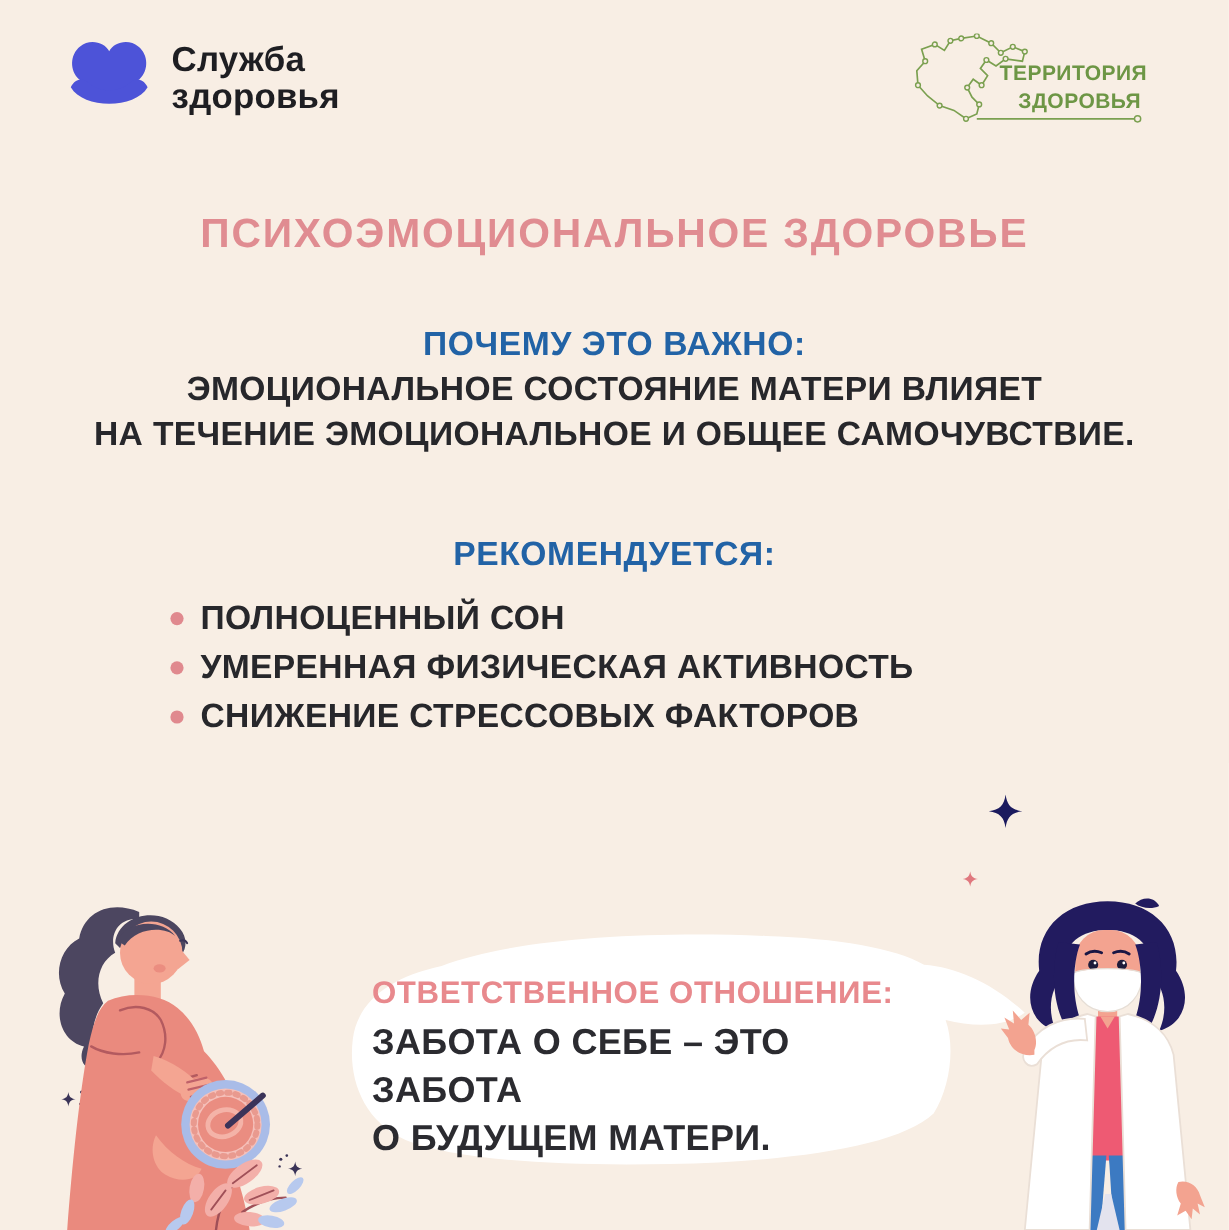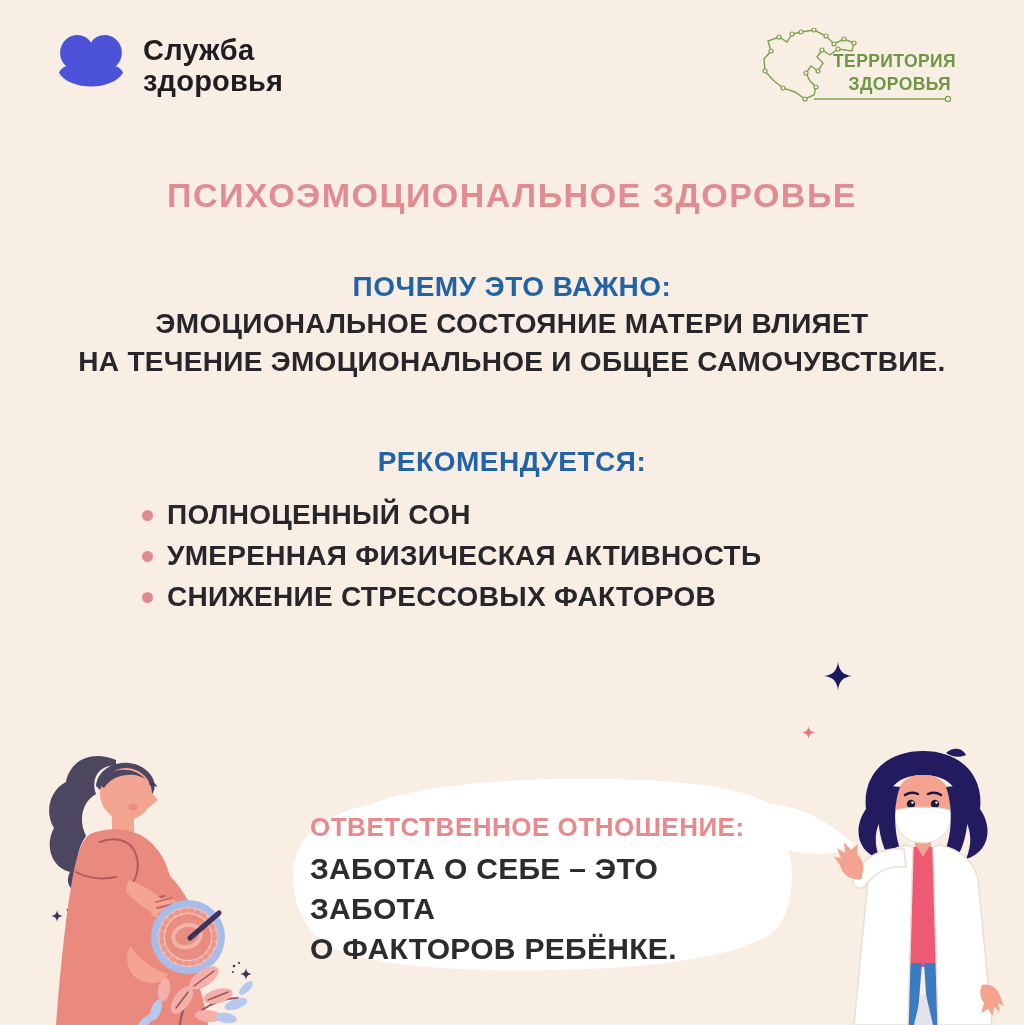--- a/index.html
+++ b/index.html
@@ -181,21 +181,21 @@
         <path d="M176 242 L164 258"></path>
     </g>
   </svg>
 
   <svg class="bubble-svg abs" width="586" height="214" viewBox="0 0 586 214">
     <path fill="#FFFFFF" d="M90 35 C150 12 260 6 360 10 C420 12 468 20 492 34 C520 36 550 50 576 74 C560 86 534 86 510 80 C518 102 514 136 500 158 C470 186 380 198 280 200 C180 202 100 196 60 180 C24 164 12 128 16 96 C20 64 48 44 90 35 Z"></path>
   </svg>
   <div class="abs bubble-text">
     <div class="bubble-heading">ОТВЕТСТВЕННОЕ ОТНОШЕНИЕ:</div>
     <div class="bubble-line">ЗАБОТА О СЕБЕ – ЭТО ЗАБОТА</div>
-    <div class="bubble-line">О ФАКТОРОВ РЕБЁНКЕ.</div>
+    <div class="bubble-line">О БУДУЩЕМ МАТЕРИ.</div>
   </div>
 
   <svg class="abs" style="left:822px;top:745px" width="200" height="280" viewBox="0 0 200 280">
 
     <path fill="#221B5F" d="M101 6 C64 6 40 30 44 64 C30 84 36 108 58 114 C50 96 54 78 64 68 C62 42 78 30 101 30 C124 30 140 42 138 68 C148 78 152 96 144 114 C166 108 172 84 158 64 C162 30 138 6 101 6 Z"></path>
     <path fill="#221B5F" d="M124 8 C130 2 140 2 144 10 C138 13 129 12 124 8 Z"></path>
 
     <rect x="93" y="84" width="16" height="22" fill="#F3A390"></rect>
     <rect x="74" y="30" width="54" height="62" rx="24" fill="#F3A390"></rect>
     <g stroke="#191644" stroke-width="2.4" fill="none" stroke-linecap="round">

